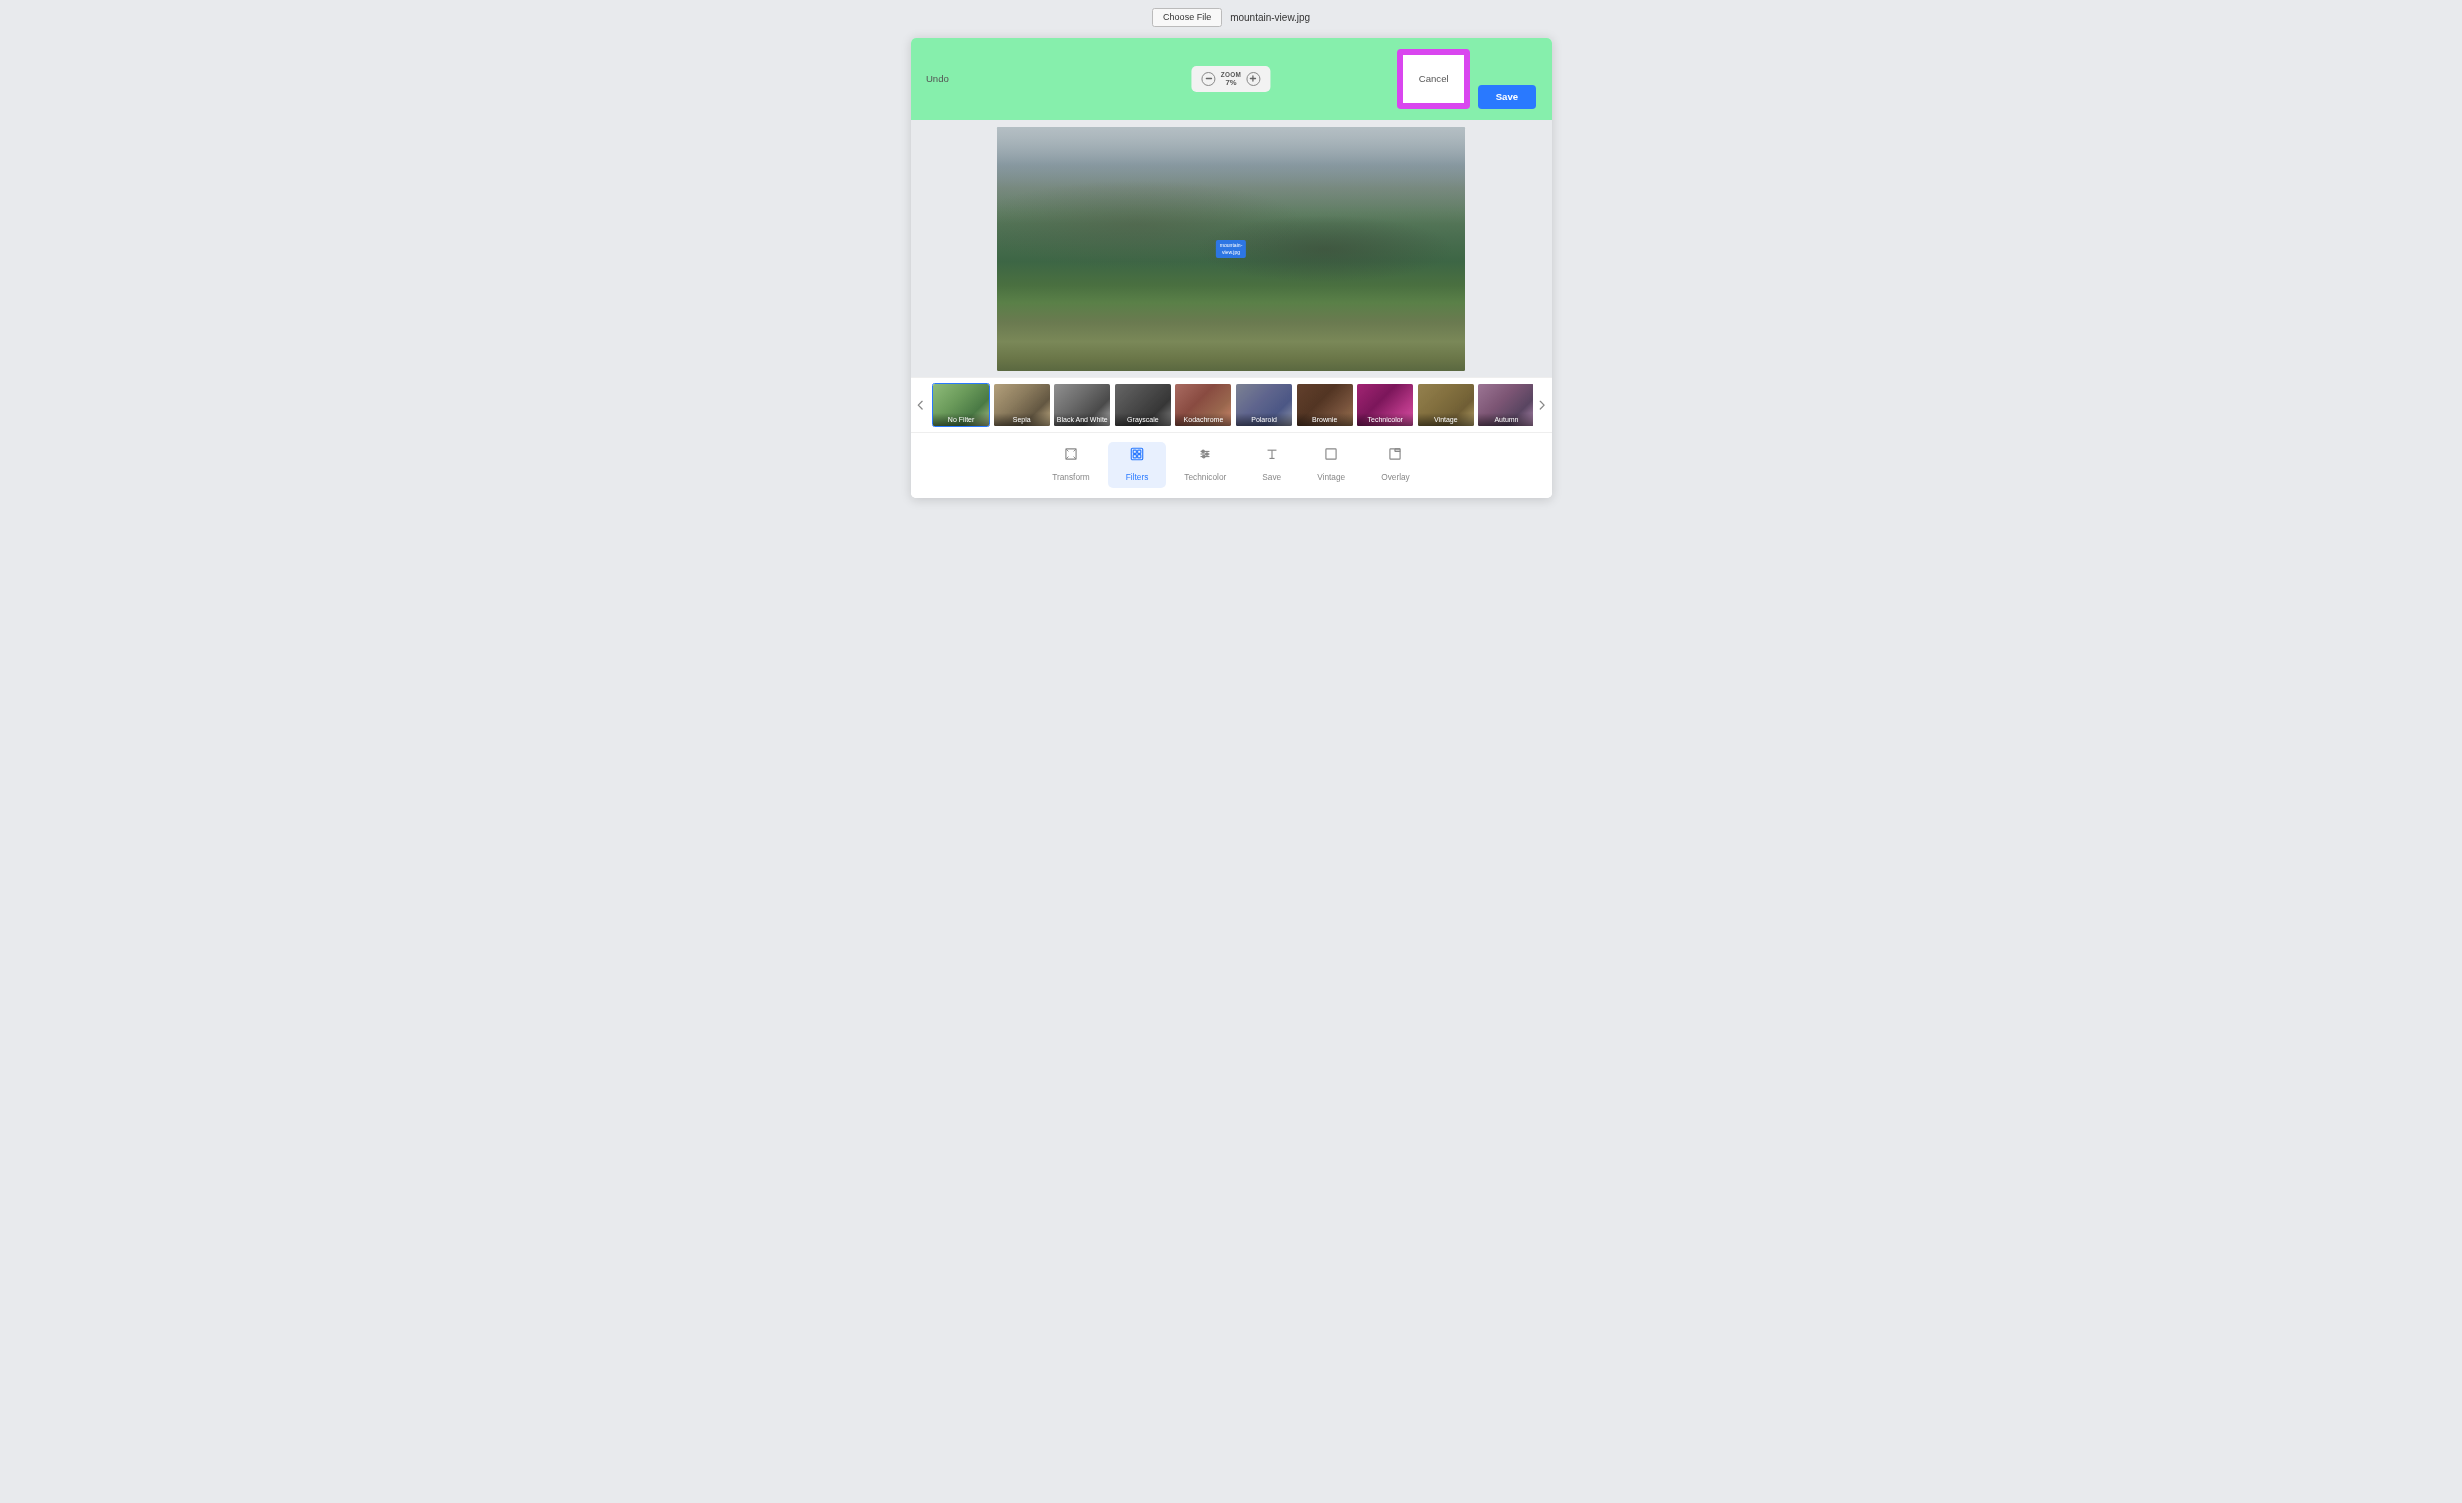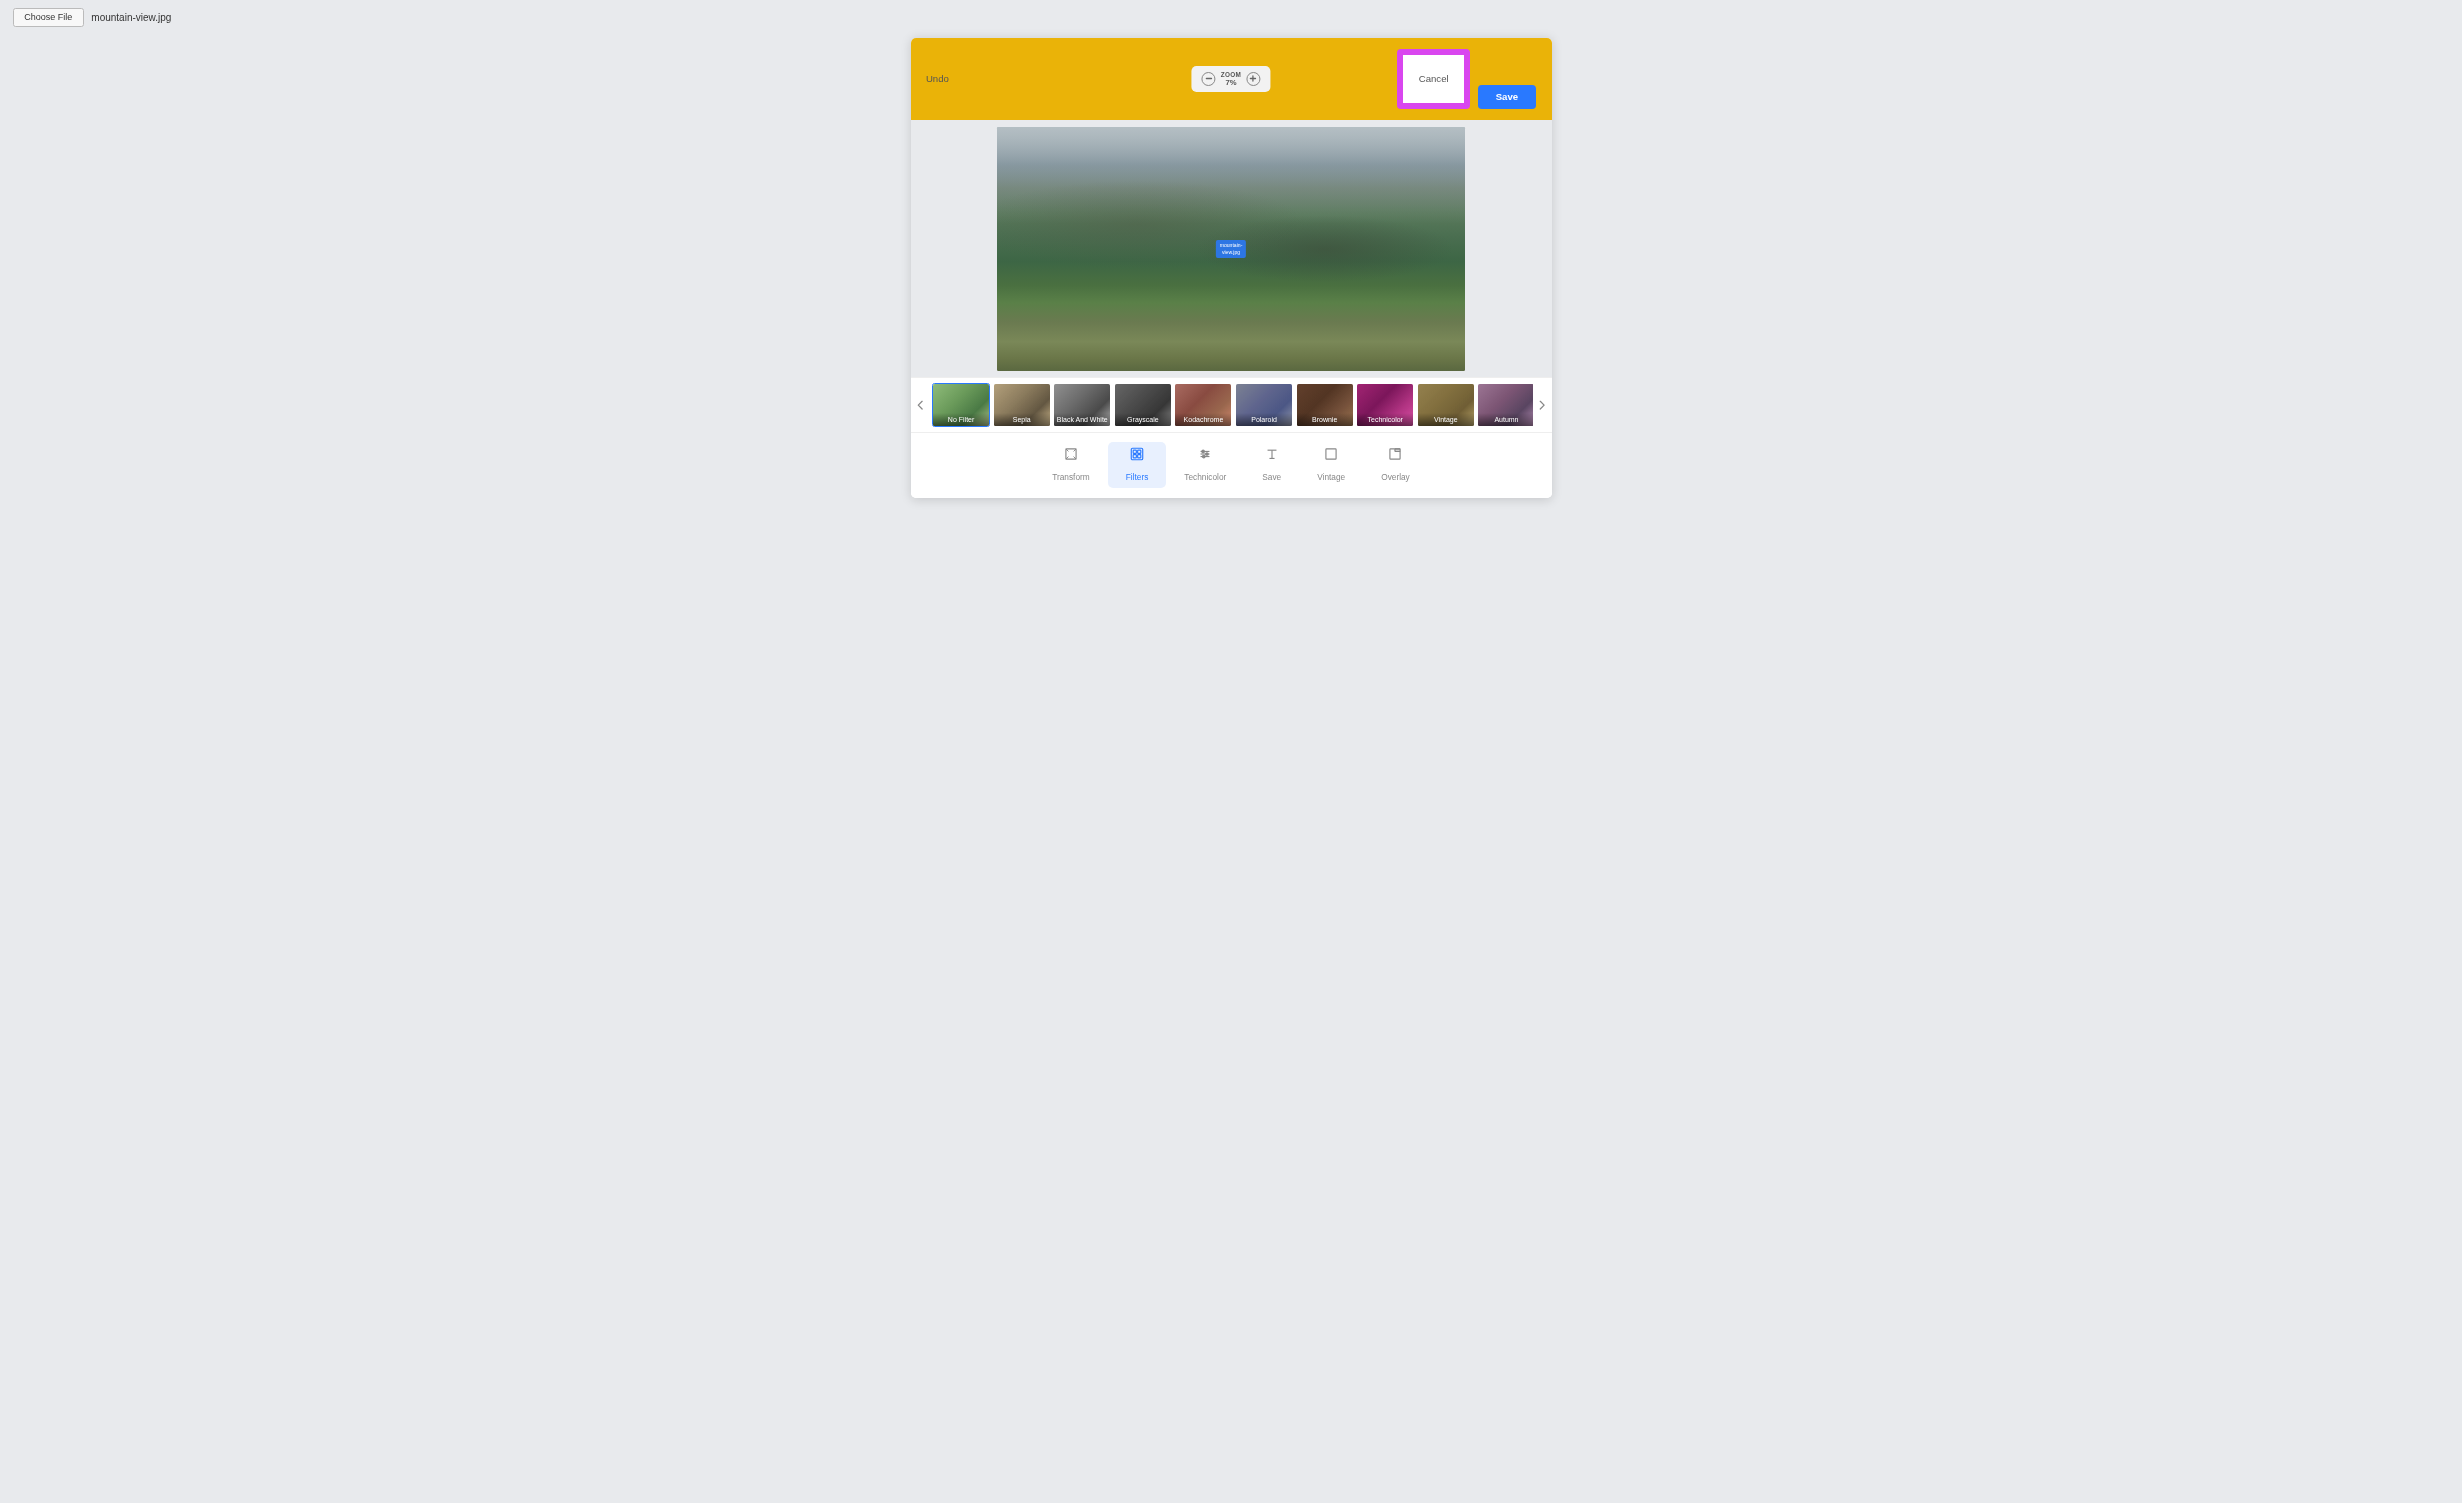--- a/index.html
+++ b/index.html
@@ -9,20 +9,21 @@
       min-height: 100vh;
       padding: 7.7px 13px;
     }
 
     
     .file-row {
       display: flex;
       align-items: center;
       gap: 7.7px;
       margin-bottom: 10.3px;
+      justify-content: center;
     }
     .choose-file-btn {
       padding: 3.8px 10.3px;
       background: #f8f8f8;
       border: 0.6px solid #bbb;
       border-radius: 2.6px;
       font-size: 9px;
       cursor: pointer;
       color: #333;
     }
@@ -40,21 +41,21 @@
       margin: 0 auto;
       overflow: hidden;
     }
 
     
     .toolbar {
       display: flex;
       align-items: center;
       padding: 11.5px 15.4px;
       position: relative;
-      background: #eab308;
+      background: #86efac;
     }
     .undo-btn {
       font-size: 9.6px;
       color: #555;
       cursor: pointer;
       background: none;
       border: none;
       font-weight: 400;
     }
     .zoom-control {

